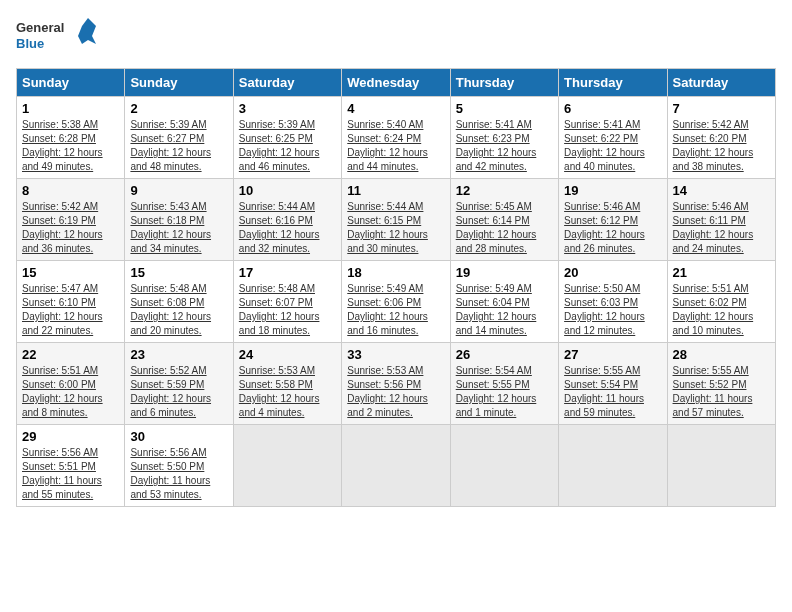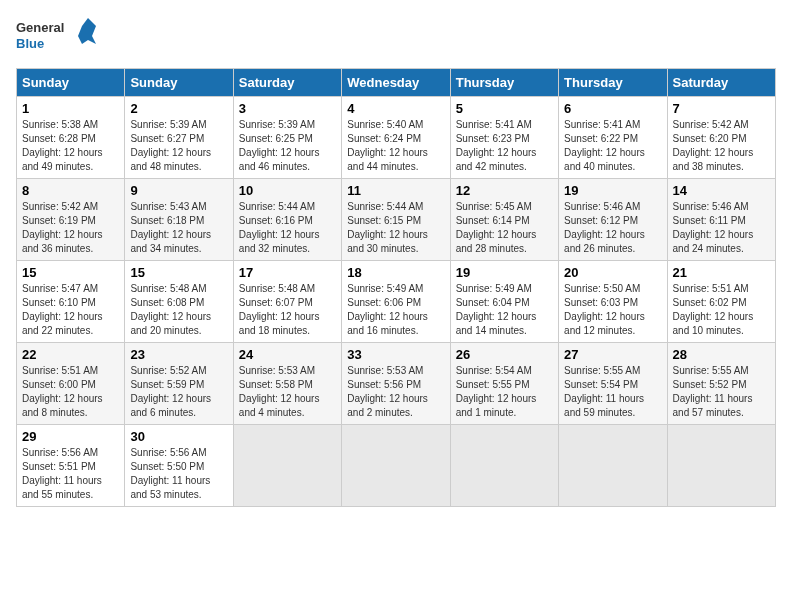--- a/index.html
+++ b/index.html
@@ -67,20 +67,21 @@
     .day-num {
       font-size: 13px;
       font-weight: bold;
       display: block;
       margin-bottom: 2px;
     }
     .day-info {
       font-size: 10px;
       line-height: 1.4;
       color: #333;
+      text-decoration: underline;
     }
     .empty-cell {
       background-color: #e8e8e8 !important;
     }
   </style>
 </head>
 <body>
 
 <div class="header">
   <div class="logo">

